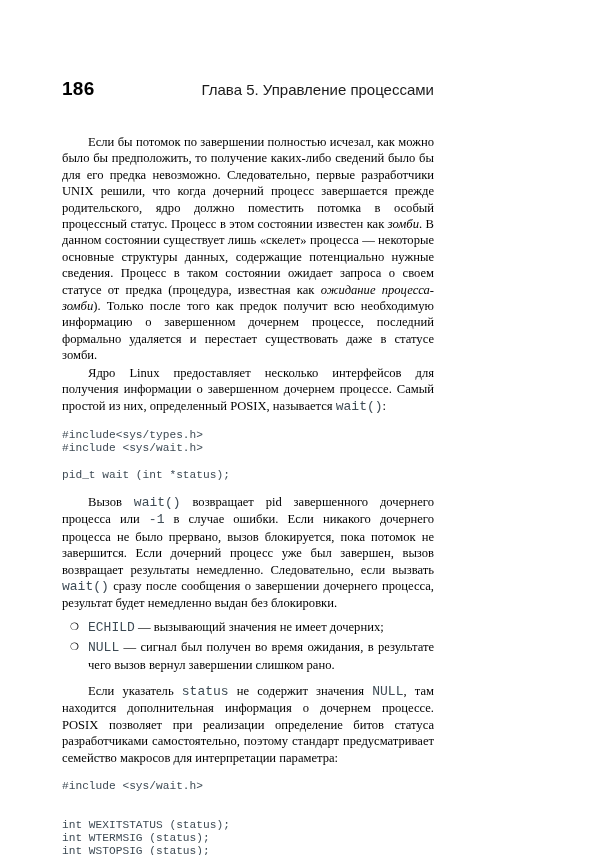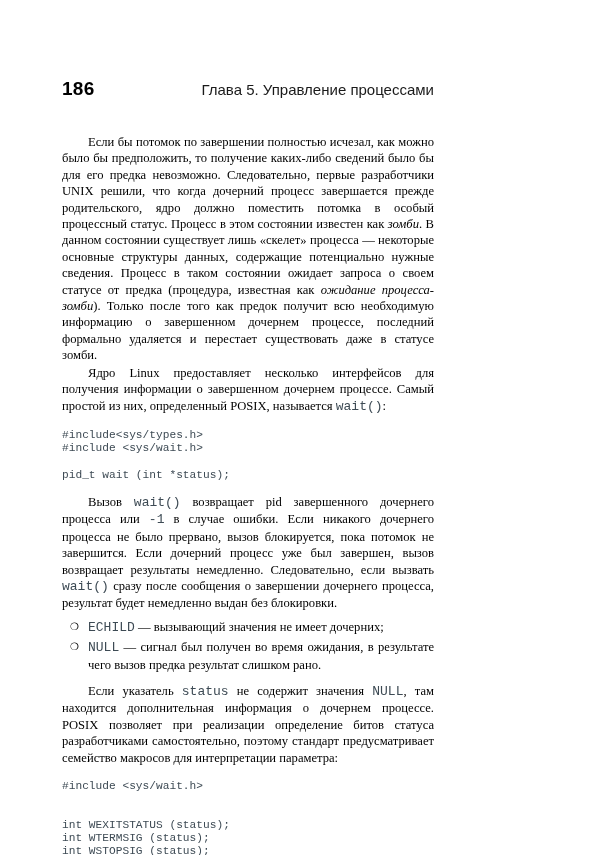--- a/index.html
+++ b/index.html
@@ -120,21 +120,21 @@
 
   <pre class="code-block sig">pid_t wait (int *status);</pre>
 
   <div class="spacer-md"></div>
 
   <p class="body-text indent"><span>Вызов </span><span class="mono">wait()</span><span> возвращает pid завершенного дочернего процесса или </span><span class="mono">-1</span><span> в случае ошибки. Если никакого дочернего процесса не было прервано, вызов блокируется, пока потомок не завершится. Если дочерний процесс уже был завершен, вызов возвращает результаты немедленно. Следовательно, если вызвать </span><span class="mono">wait()</span><span> сразу после сообщения о завершении дочернего процесса, результат будет немедленно выдан без блокировки.</span></p>
 
 
   <ul class="list">
     <li><span class="bullet">❍</span><span class="mono">ECHILD</span><span> — вызывающий значения не имеет дочерних;</span></li>
-    <li><span class="bullet">❍</span><span class="mono">NULL</span><span> — сигнал был получен во время ожидания, в результате чего вызов предка результат слишком рано.</span></li>
+    <li><span class="bullet">❍</span><span class="mono">NULL</span><span> — сигнал был получен во время ожидания, в результате чего вызов вернул завершении слишком рано.</span></li>
   </ul>
 
   <div class="spacer-sm"></div>
 
   <p class="body-text indent"><span>Если указатель </span><span class="mono">status</span><span> не содержит значения </span><span class="mono">NULL</span><span>, там находится дополнительная информация о дочернем процессе. POSIX позволяет при реализации определение битов статуса разработчиками самостоятельно, поэтому стандарт предусматривает семейство макросов для интерпретации параметра:</span></p>
 
   <pre class="code-block">#include &lt;sys/wait.h&gt;</pre>
 
   <div class="spacer-md"></div>
 

